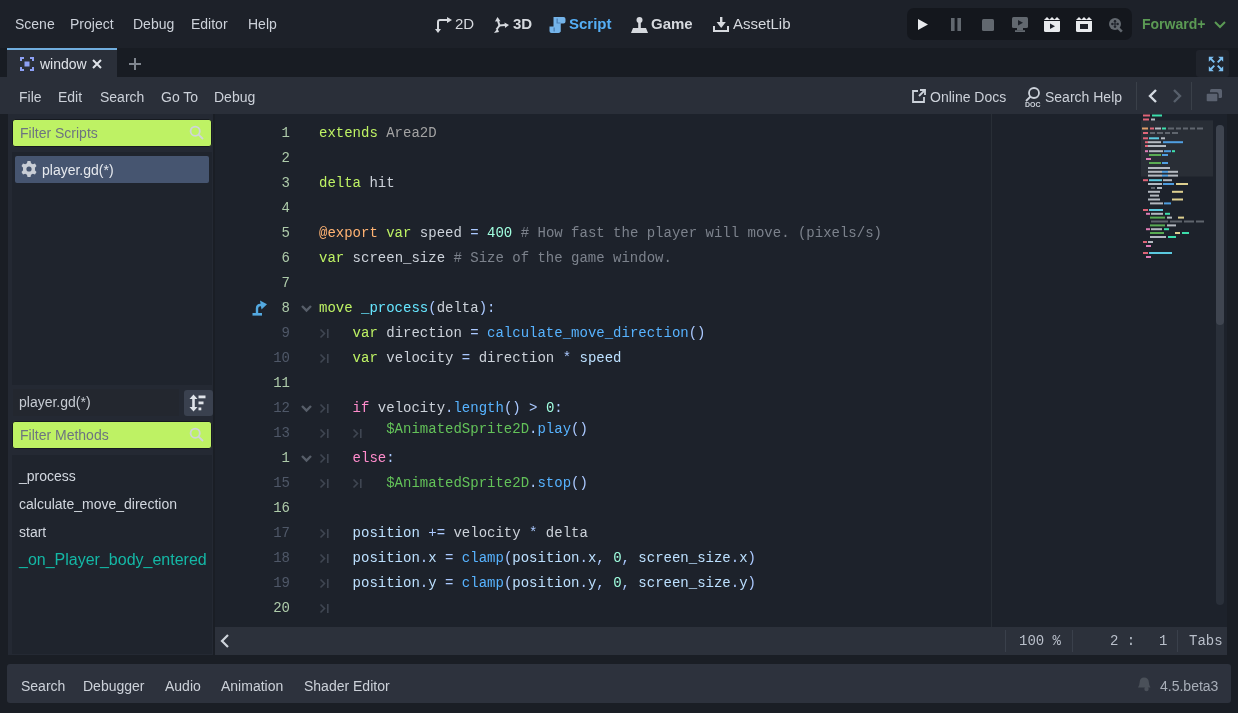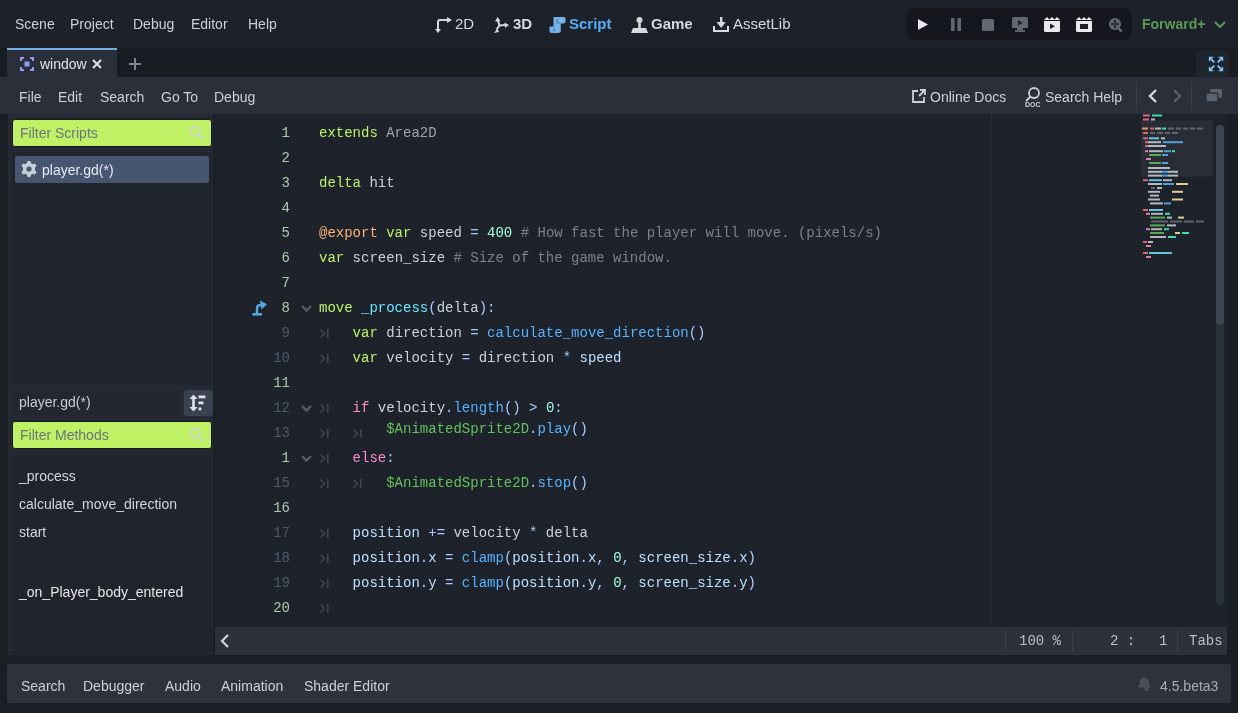--- a/index.html
+++ b/index.html
@@ -227,21 +227,21 @@
 <svg class="abs" style="left:189px;top:427px" width="15" height="15" viewBox="0 0 15 15">
     <g stroke="#cfd4da" stroke-width="1.8" fill="none">
       <circle cx="6.2" cy="6.2" r="4.6"></circle>
       <path d="M9.6 9.6 L14 14"></path>
     </g>
   </svg>
 <div class="abs" style="left:12px;top:455px;width:200px;height:199px;background:#1f242d"></div>
 <div class="abs" style="left:19px;top:462px;width:190px;height:28px;line-height:28px;color:#d2d7df;font-size:14px">_process</div>
 <div class="abs" style="left:19px;top:490px;width:190px;height:28px;line-height:28px;color:#d2d7df;font-size:14px">calculate_move_direction</div>
 <div class="abs" style="left:19px;top:518px;width:190px;height:28px;line-height:28px;color:#d2d7df;font-size:14px">start</div>
-<div class="abs" style="left:19px;top:578px;width:190px;height:28px;line-height:28px;color:#e5e5e5;font-size:14px">_on_Player_body_entered</div>
+<div class="abs" style="left:19px;top:546px;width:190px;height:28px;line-height:28px;color:#14b8a6;font-size:16px">_on_Player_body_entered</div>
 
 <div class="abs" style="left:215px;top:114px;width:1012px;height:513px;background:#1d222b"></div>
 <div class="abs" style="left:991px;top:114px;width:1px;height:513px;background:rgba(205,210,218,0.07)"></div>
 <div class="ln safe" style="top:120.75px">1</div>
 <div class="cl" style="top:120.75px"><span class="k">extends</span> <span class="bt">Area2D</span></div>
 <div class="ln safe" style="top:145.75px">2</div>
 <div class="ln safe" style="top:170.75px">3</div>
 <div class="cl" style="top:170.75px"><span class="k">delta</span> hit</div>
 <div class="ln safe" style="top:195.75px">4</div>
 <div class="ln safe" style="top:220.75px">5</div>

